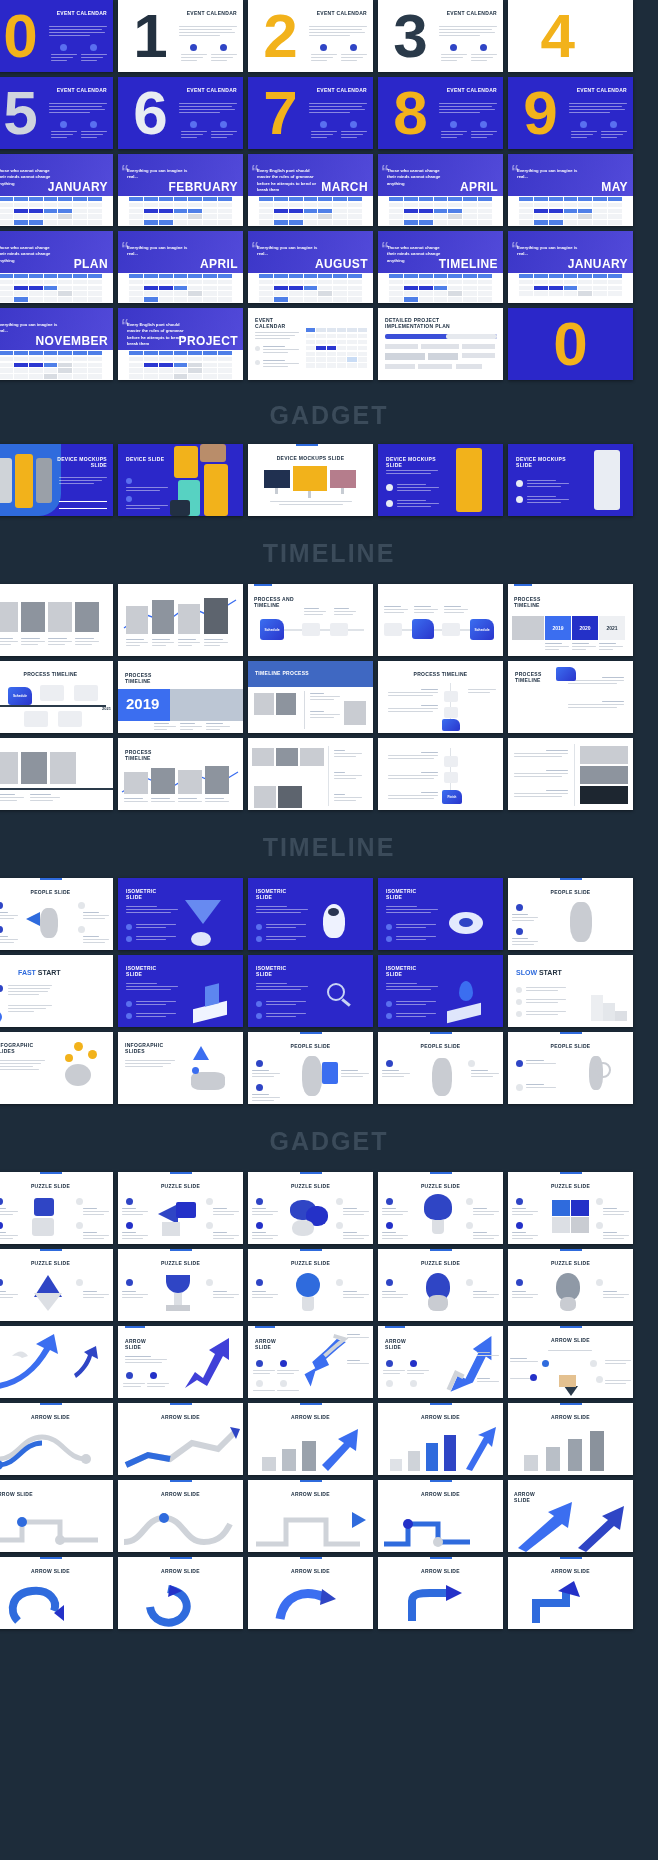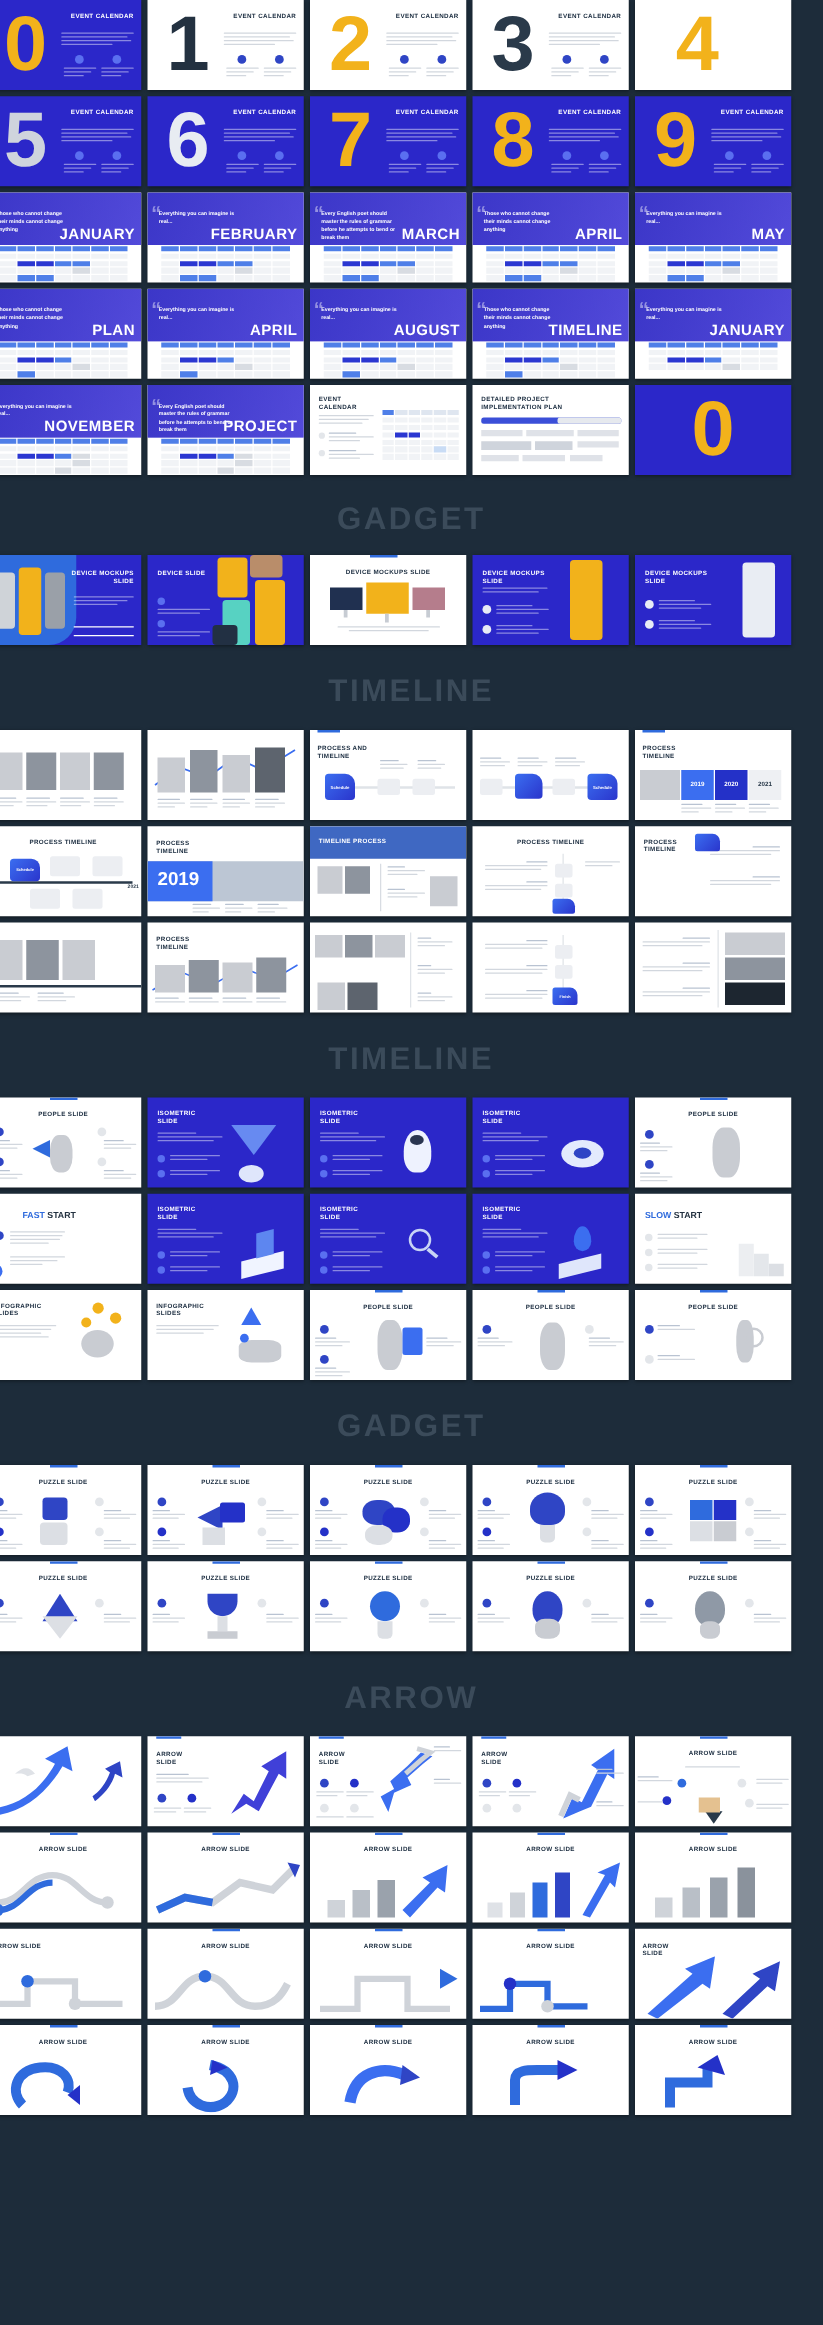--- a/index.html
+++ b/index.html
@@ -2039,21 +2039,20 @@
       <div class="lines" style="right:4px; top:42px; width:26px;">
           <div class="ln b" style="width:55%"></div>
           <div class="ln" style="width:100%"></div>
           <div class="ln" style="width:80%"></div>
         </div>
       <div class="blob" style="left:48px; top:24px; width:24px; height:28px; background:#8f99a6; border-radius:50% 50% 45% 45%;"></div>
       <div class="blob" style="left:52px; top:48px; width:16px; height:14px; background:#c9ccd2; border-radius:40%;"></div>
     </div>
   </div>
 
-  <div class="section-title" style="padding:18px 0 16px;">ARROW</div>
 
   <div class="row">
     <div class="slide">
       <svg viewBox="0 0 125 72" style="position:absolute;inset:0;width:125px;height:72px;">
         <path d="M4 64 C28 62 48 48 62 24 L70 28 L66 8 L48 18 L56 22 C44 44 26 56 4 58 Z" fill="#3b6ef0"></path>
         <path d="M88 52 C96 46 102 38 104 30 L110 33 L108 20 L96 26 L100 29 C97 37 92 44 86 48 Z" fill="#2f45c5"></path>
         <path d="M24 30 c6 -6 12 -6 16 0 l-6 2 c-4 -3 -7 -2 -10 -2z" fill="#dfe2e7"></path>
       </svg>
     </div>
     <div class="slide">

